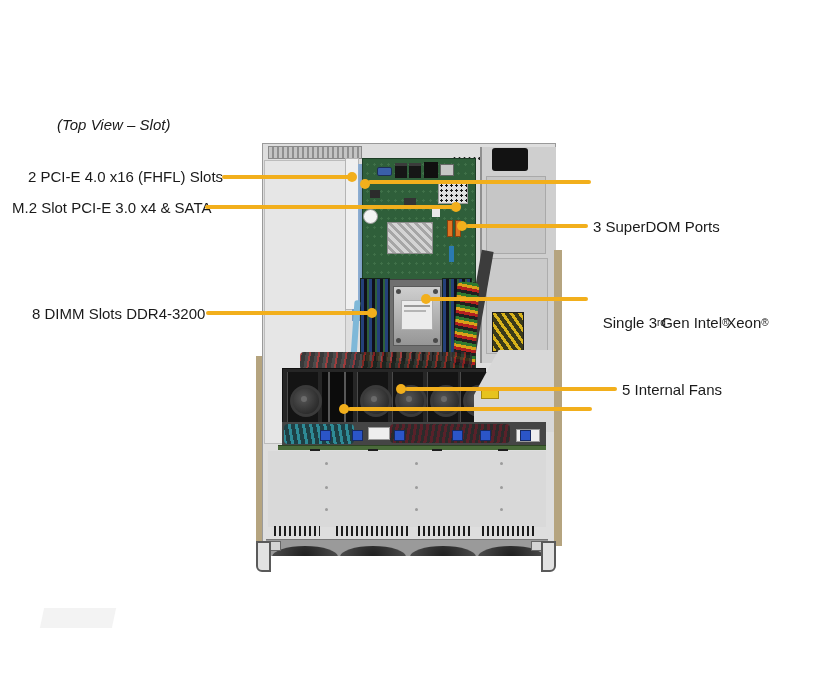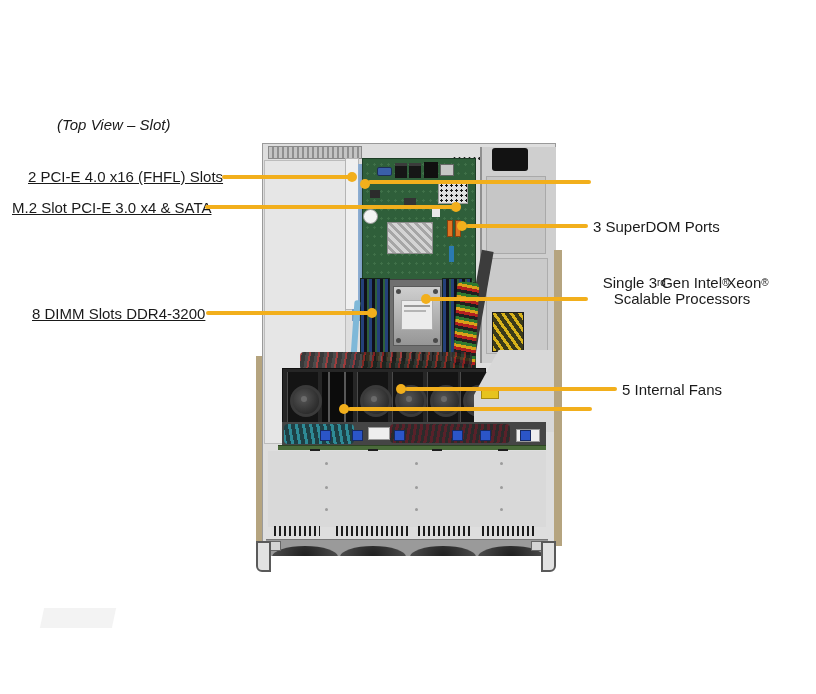--- a/index.html
+++ b/index.html
@@ -2,21 +2,21 @@
 <html><head>
 <meta charset="utf-8">
 <style>
   html,body{margin:0;padding:0;background:#fff;}
   #fig{position:relative;width:816px;height:694px;background:#ffffff;overflow:hidden;
        font-family:"Liberation Sans",sans-serif;color:#1a1a1a;}
   #fig *{position:absolute;box-sizing:border-box;}
   
   .title{left:57px;top:116px;font-size:15px;font-style:italic;white-space:nowrap;}
   .lbl{font-size:15px;line-height:17px;white-space:nowrap;}
-  .lbl.r{text-align:right;text-decoration:underline;}
+  .lbl.r{text-align:right;}
   .xeon{left:582px;top:275px;width:200px;text-align:center;font-size:15px;line-height:16px;white-space:nowrap;}
   .xeon sup{position:static;font-size:10px;}
   
   .ln{height:4px;background:#F2AF1C;border-radius:3px;}
   .dot{width:10px;height:10px;border-radius:50%;background:#F2AF1C;}
   
   .body{left:262px;top:143px;width:294px;height:404px;background:#dedede;border:1px solid #9a9a9a;}
   .rail{left:268px;top:146px;width:94px;height:13px;border:1px solid #8a8a8a;
         background:repeating-linear-gradient(90deg,#c4c4c4 0 3px,#8f8f8f 3px 5px);}
   .dotvent{left:452px;top:155px;width:36px;height:7px;
@@ -226,22 +226,21 @@
   <div class="dot" style="left:360px;top:179px;"></div>
   <div class="ln" style="left:368px;top:180px;width:223px;"></div>
 
   <div class="dot" style="left:457px;top:221px;"></div>
   <div class="ln" style="left:466px;top:224px;width:122px;"></div>
   <div class="lbl" style="left:593px;top:218px;">3 SuperDOM Ports</div>
 
   <div class="dot" style="left:421px;top:294px;"></div>
   <div class="ln" style="left:430px;top:297px;width:158px;"></div>
   <div class="xeon">
-    <div style="position:static;"><span style="position:static;">Single 3</span><sup>rd</sup><span style="position:static;"> Gen Intel</span><sup>®</sup><span style="position:static;"> Xeon</span><sup>®</sup></div>
-    <div style="position:static;">Scalable Processors</div>
+    <div style="position:static;margin-top:40px;"><span style="position:static;">Single 3</span><sup>rd</sup><span style="position:static;"> Gen Intel</span><sup>®</sup><span style="position:static;"> Xeon</span><sup>®</sup></div>
   </div>
 
   <div class="dot" style="left:396px;top:384px;"></div>
   <div class="ln" style="left:405px;top:387px;width:212px;"></div>
   <div class="lbl" style="left:622px;top:381px;">5 Internal Fans</div>
 
   <div class="dot" style="left:339px;top:404px;"></div>
   <div class="ln" style="left:348px;top:407px;width:244px;"></div>
 
 </div>

